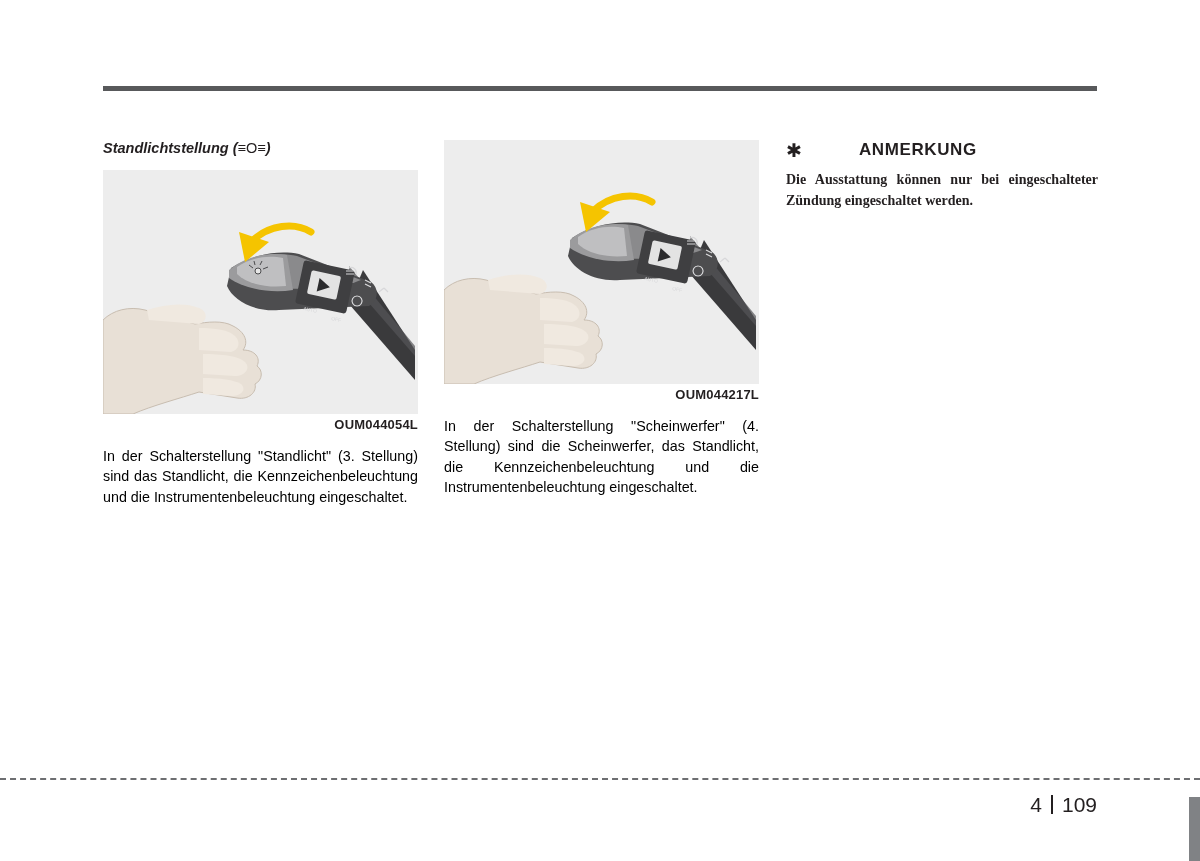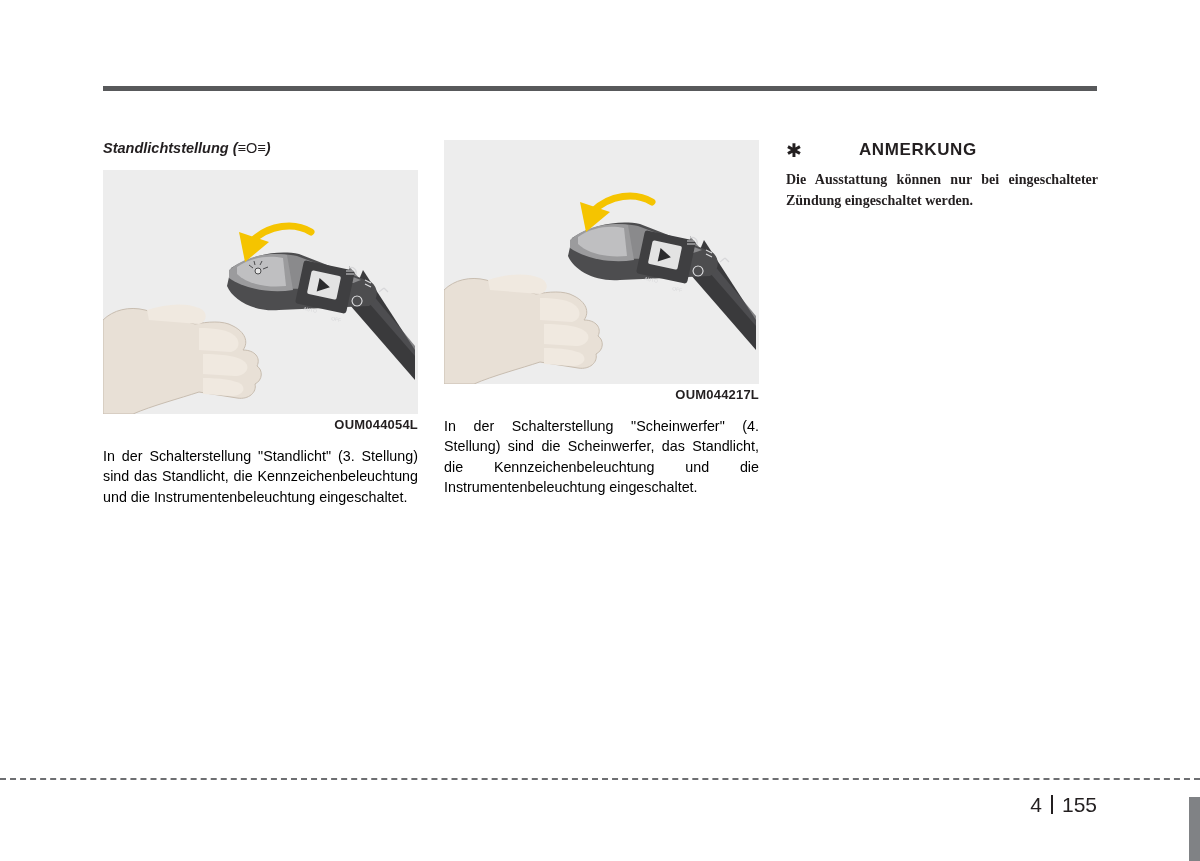--- a/index.html
+++ b/index.html
@@ -263,15 +263,15 @@
     <span class="note-asterisk">✱</span>
     <span class="note-title">ANMERKUNG</span>
   </div>
   <div class="note-body">Die Ausstattung können nur bei eingeschalteter Zündung eingeschaltet werden.</div>
 </div>
 
 <div class="footer-rule"></div>
 <div class="footer-page">
   <span>4</span>
   <span class="footer-sep"></span>
-  <span>155</span>
+  <span>109</span>
 </div>
 <div class="footer-bar"></div>
 
 </body></html>

